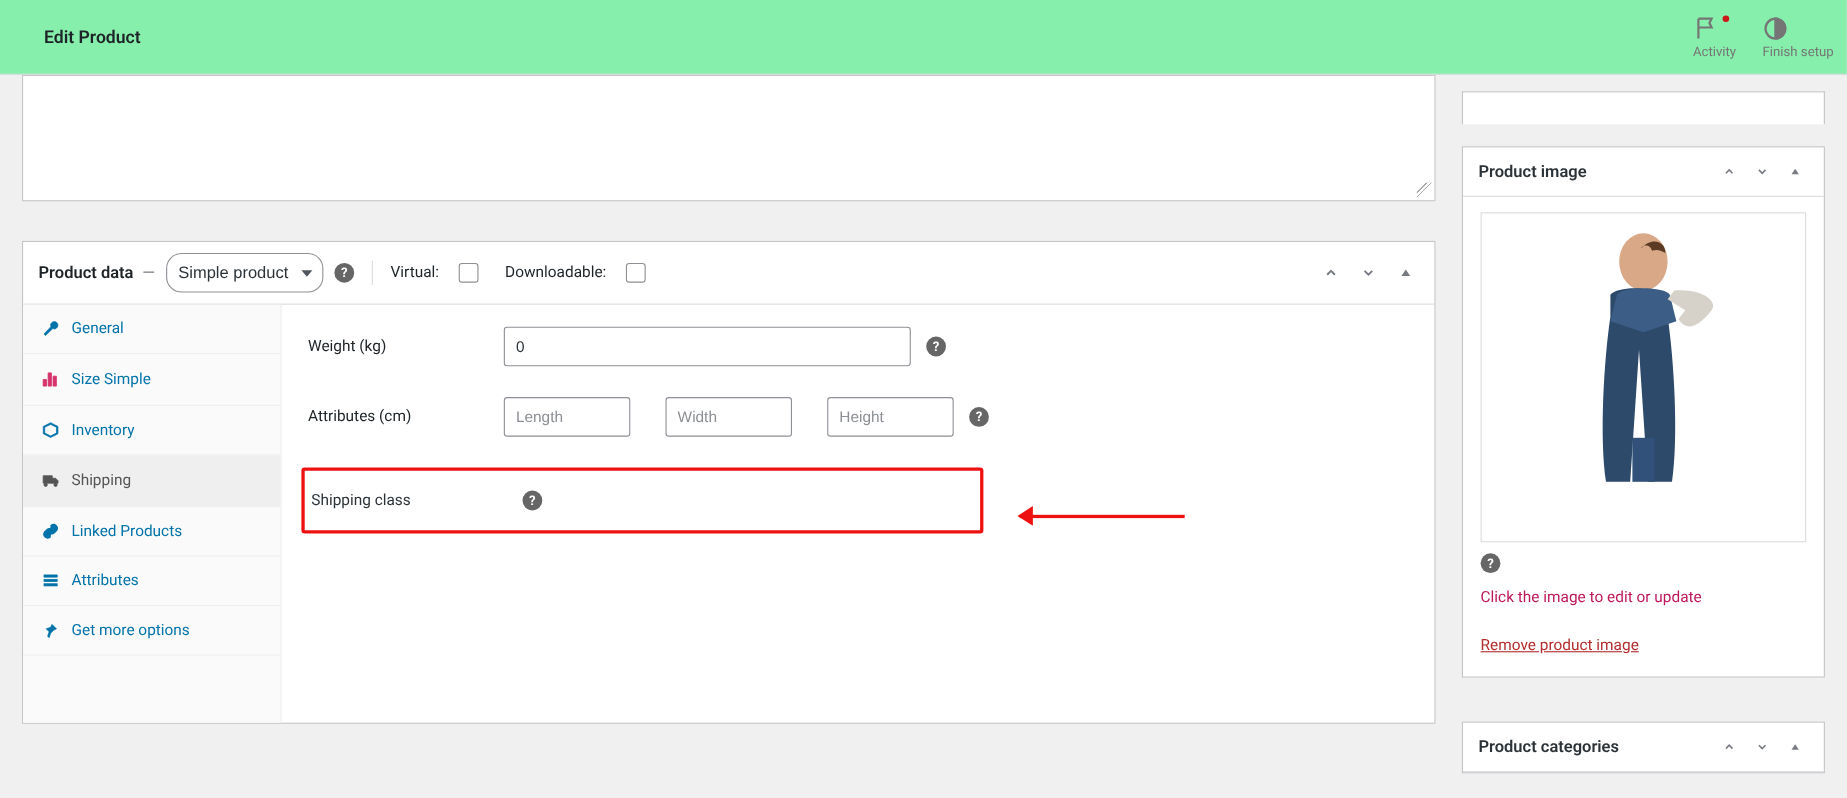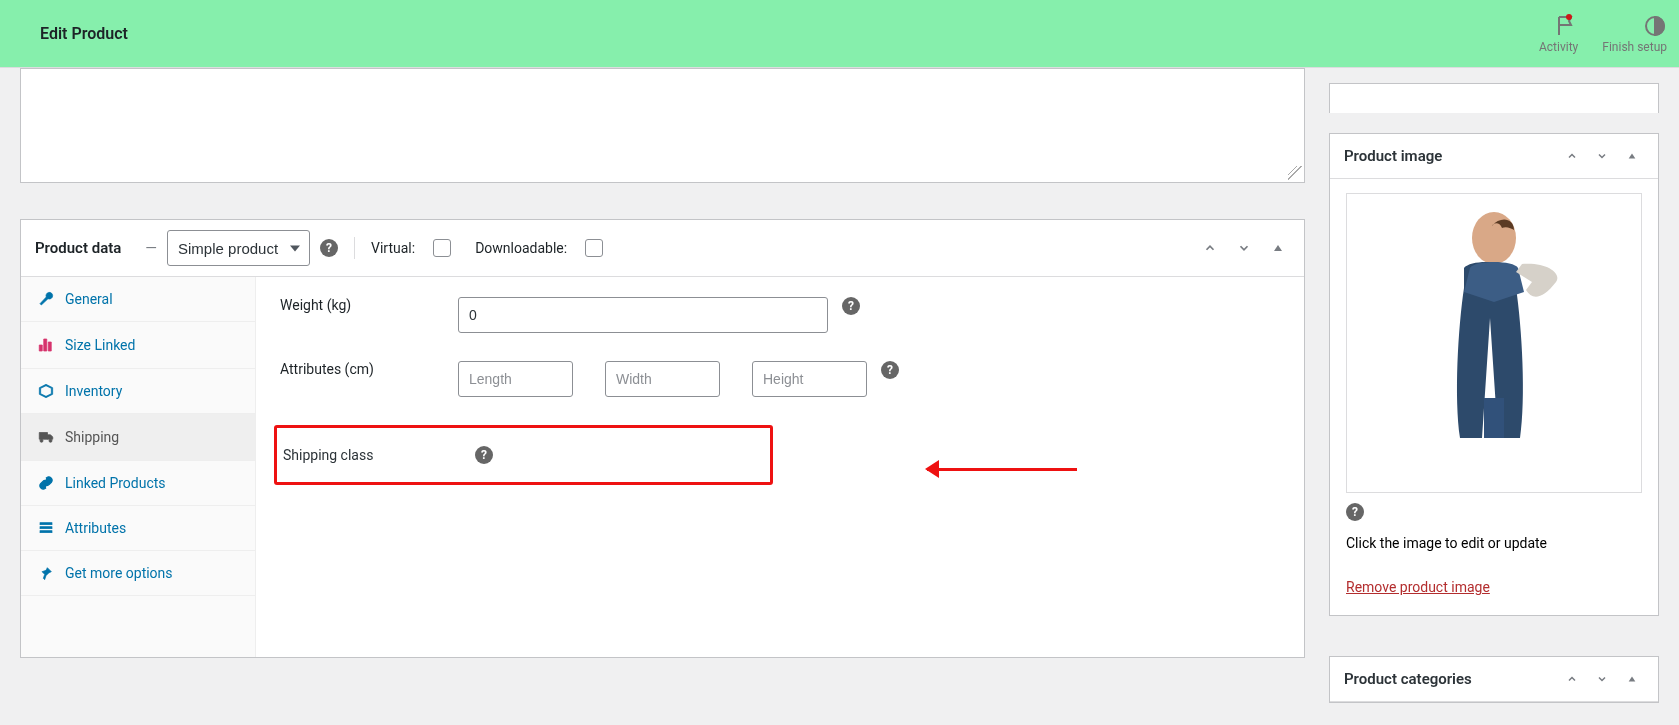--- a/index.html
+++ b/index.html
@@ -19,21 +19,21 @@
     border-bottom: 1px solid #dcdcde;
     padding: 0 12px 0 40px;
   }
   .top-title {
     font-size: 16px;
     font-weight: 600;
     color: #1d2327;
   }
   .top-actions { display: flex; gap: 24px; }
   .top-action {
-    display: flex; flex-direction: column; align-items: flex-end;
+    display: flex; flex-direction: column; align-items: flex-start;
     font-size: 12px; color: #757575; cursor: pointer;
     position: relative;
   }
   .top-action svg { width: 24px; height: 24px; margin-bottom: 2px; }
   .activity-dot {
     position: absolute; top: 0; right: 6px; width: 6px; height: 6px;
     background: #cc1818; border-radius: 50%;
   }
   .page {
     display: flex;
@@ -62,26 +62,26 @@
     border: 1px solid #c3c4c7;
     margin-top: 36px;
   }
   .postbox-header {
     display: flex; align-items: center; gap: 10px;
     padding: 10px 14px;
     border-bottom: 1px solid #dcdcde;
   }
   .postbox-header h2 {
     font-size: 15px; font-weight: 600; color: #1d2327;
-    display: inline-flex; align-items: center; gap: 24px;
+    display: inline-flex; align-items: center; gap: 8px;
   }
   .dash { color: #787c82; font-weight: 400; }
   .type-select {
     height: 36px; padding: 4px 30px 4px 10px;
-    border: 1px solid #8c8f94; border-radius: 3px;
+    border: 1px solid #8c8f94; border-radius: 14px;
     background: #fff; font-size: 15px; color: #2c3338;
     appearance: none; position: relative;
   }
   .select-wrap { position: relative; display: inline-block; }
   .select-wrap::after {
     content: ""; position: absolute; right: 10px; top: 50%; transform: translateY(-40%);
     border-left: 5px solid transparent; border-right: 5px solid transparent; border-top: 6px solid #50575e;
     pointer-events:none;
   }
   .help-ico {
@@ -113,21 +113,21 @@
     font-size:14px; color:#0073aa;
     cursor:pointer;
   }
   .tabs li.active { background:#efefef; color:#555; }
   .tabs li .ti { width:18px; display:flex; justify-content:center; }
   .tabs li.active .ti svg { fill:#555; stroke:#555; color:#555; }
   .tabs li .ti svg { fill:#0073aa; stroke:#0073aa; color:#0073aa; }
   .tabs li.size .ti svg { fill:#d6336c; stroke:#d6336c; }
 
   .tab-panel { flex:1; padding: 20px 24px; }
-  .form-row { display:flex; align-items:flex-start; margin-bottom: 28px; }
+  .form-row { display:flex; align-items:center; margin-bottom: 28px; }
   .form-row label { width: 178px; color:#1d2327; }
   .tin {
     height:36px; padding:4px 10px; border:1px solid #8c8f94; border-radius:3px;
     background:#fff; font-size:14px; color:#2c3338;
   }
   .tin::placeholder { color:#8c8f94; }
   .w370 { width:370px; }
   .dim-group { display:flex; gap:32px; }
   .dim-group .tin { width:115px; }
   .row-help { margin-left: 14px; }
@@ -165,21 +165,21 @@
   }
   .side-hdr h3 { font-size:15px; font-weight:600; }
   .side-ctr { display:flex; gap:6px; }
   .side-body { padding: 14px 16px 20px 16px; }
 
   .prod-img-wrap {
     border:1px solid #dcdcde; padding:4px; margin-bottom:10px;
     display:flex; justify-content:center; align-items:center;
     height: 300px; background:#fff; cursor:pointer;
   }
-  .click-hint { color:#000000; font-size:14px; margin-top: 14px; }
+  .click-hint { color:#be185d; font-size:14px; margin-top: 14px; }
   .remove-link {
     display:inline-block; margin-top: 28px; color:#b32d2e; text-decoration: underline;
     font-size:14px; cursor:pointer;
   }
 
   .side-panel.tight-top { margin-top:0; }
   .truncated-panel { background:#fff; border:1px solid #c3c4c7; border-bottom:none; padding:10px 14px; height:30px; overflow:hidden; }
 </style>
 </head>
 <body>
@@ -260,21 +260,21 @@
                 </svg>
               </span>
             <span>General</span>
           </li>
           <li class="size">
             <span class="ti">
                 <svg width="18" height="18" viewBox="0 0 24 24" fill="currentColor">
                   <path d="M3 20h4v-8H3v8zm6 0h4V4H9v16zm6 0h4v-12h-4v12z"></path>
                 </svg>
               </span>
-            <span>Size Linked</span>
+            <span>Size Simple</span>
           </li>
           <li>
             <span class="ti">
                 <svg width="16" height="16" viewBox="0 0 24 24" fill="currentColor">
                   <path d="M12 2l10 5v10l-10 5L2 17V7l10-5zm0 2.2L4 8v8l8 4 8-4V8l-8-3.8z"></path>
                 </svg>
               </span>
             <span>Inventory</span>
           </li>
           <li class="active">
@@ -322,21 +322,21 @@
           <div class="form-row">
             <label>Attributes (cm)</label>
             <div class="dim-group">
               <input class="tin" type="text" placeholder="Length" style="">
               <input class="tin" type="text" placeholder="Width" style="">
               <input class="tin" type="text" placeholder="Height" style="">
             </div>
             <span class="help-ico row-help">?</span>
           </div>
 
-          <div class="highlight-box" style="width:499px">
+          <div class="highlight-box" style="width:620px">
             <div class="highlight-row">
               <label style="width:178px">Shipping class</label>
               <span class="help-ico row-help">?</span>
             </div>
             <div class="annot-arrow"></div>
           </div>
         </div>
       </div>
     </div>
 

